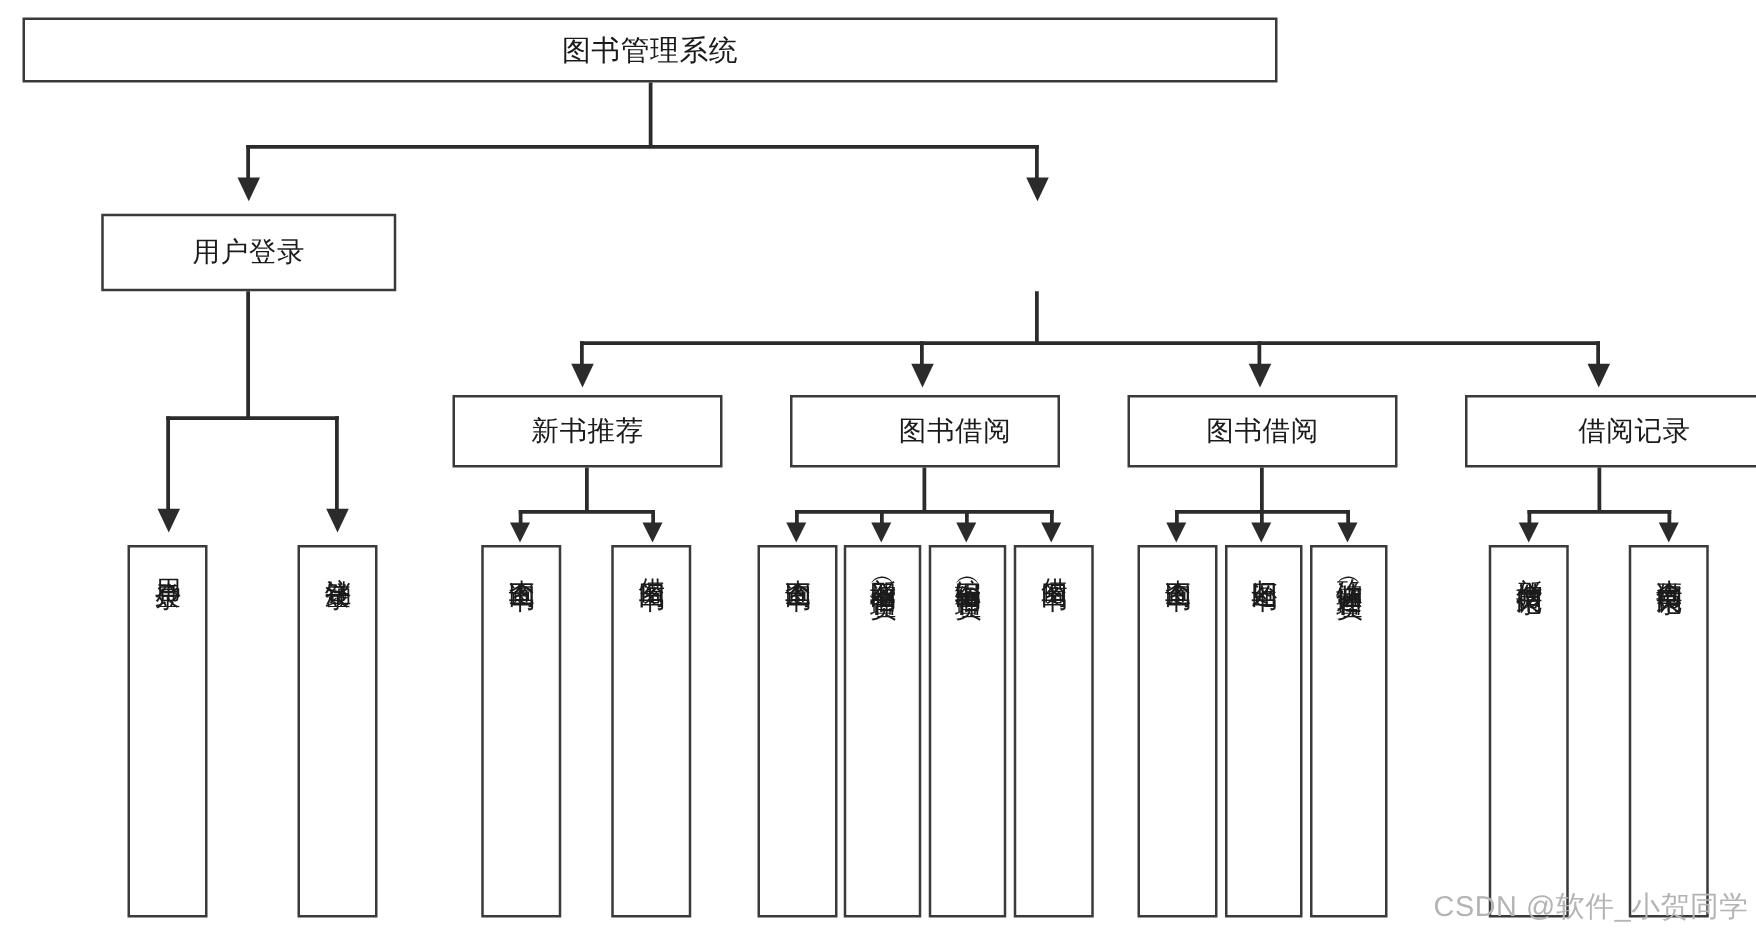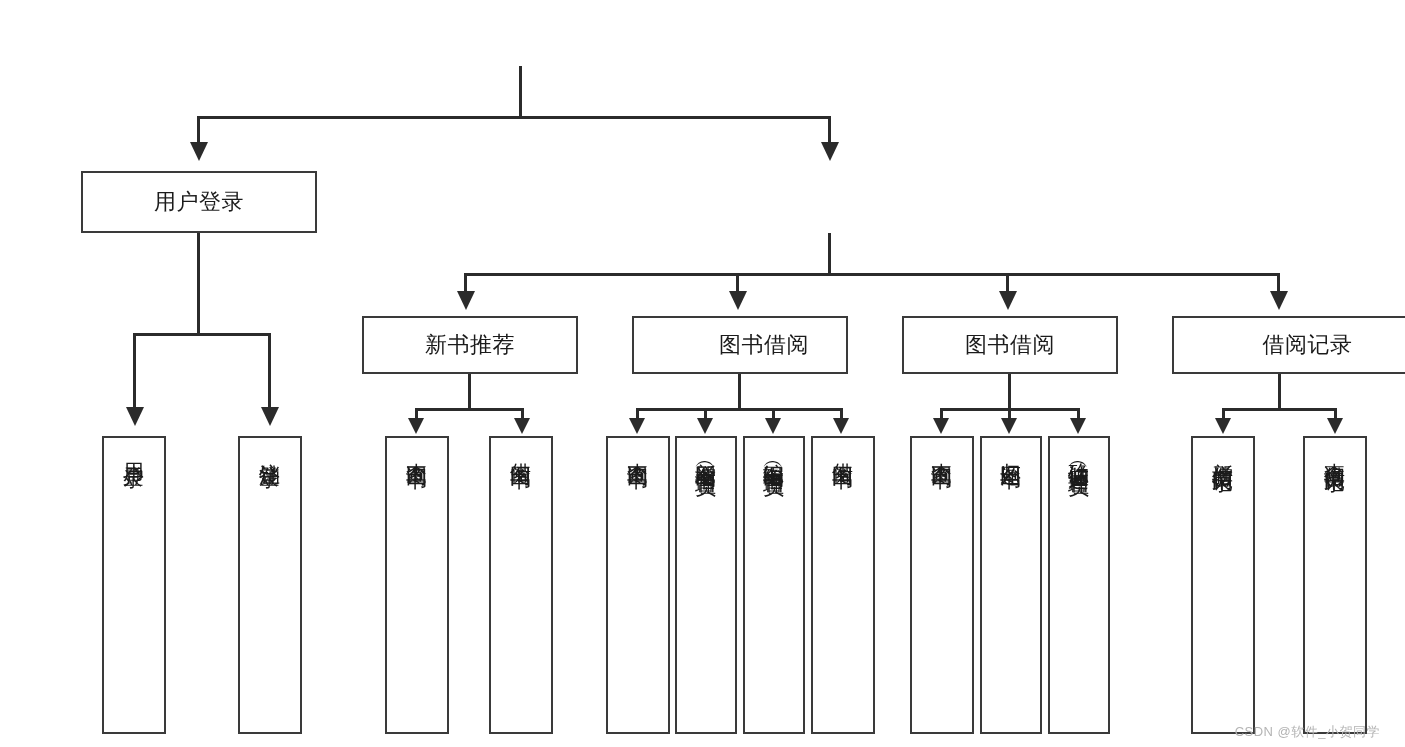--- a/index.html
+++ b/index.html
@@ -61,34 +61,37 @@
     border-right: 9px solid transparent;
     border-top: 19px solid #2b2b2b;
   }
   .arrow-head.short {
     border-left-width: 8px;
     border-right-width: 8px;
     border-top-width: 16px;
   }
   #watermark {
     position: absolute;
-    right: 25px;
+    right: 6px;
     bottom: 6px;
-    font-size: 13px;
+    font-size: 23px;
     color: #b4b4b4;
     white-space: nowrap;
     letter-spacing: 0.5px;
     pointer-events: none;
   }
 </style>
 </head>
 <body>
 
 <div id="diagram-canvas">
 
+  <div class="node root" style="left:18px; top:14px; width:1004px; height:52px;">
+    <span class="node-label">图书管理系统</span>
+  </div>
 
   <div class="edge-line edge-v" style="left:519px; top:66px; width:3px; height:52px;"></div>
 
   <div class="edge-line edge-h" style="left:197px; top:116px; width:634px; height:3px;"></div>
 
   <div class="edge-line edge-v" style="left:197px; top:116px; width:3px; height:28px;"></div>
   <div class="arrow-head" style="left:190px; top:142px;"></div>
 
   <div class="edge-line edge-v" style="left:828px; top:116px; width:3px; height:28px;"></div>
   <div class="arrow-head" style="left:821px; top:142px;"></div>

